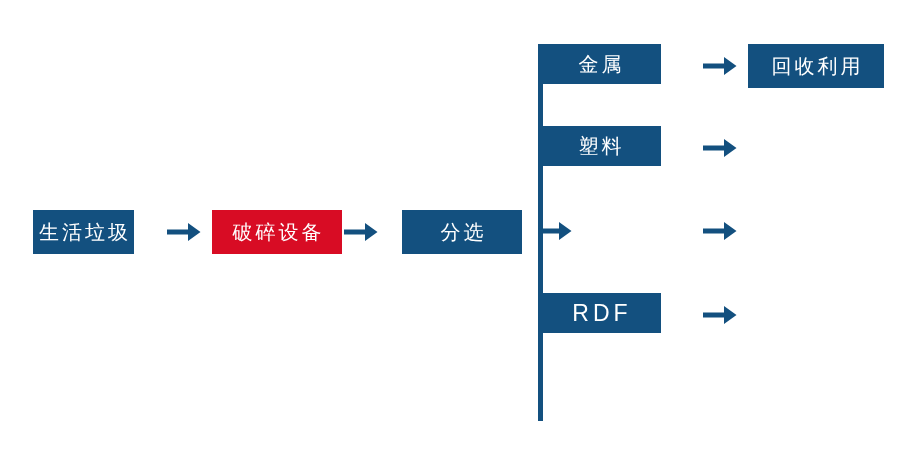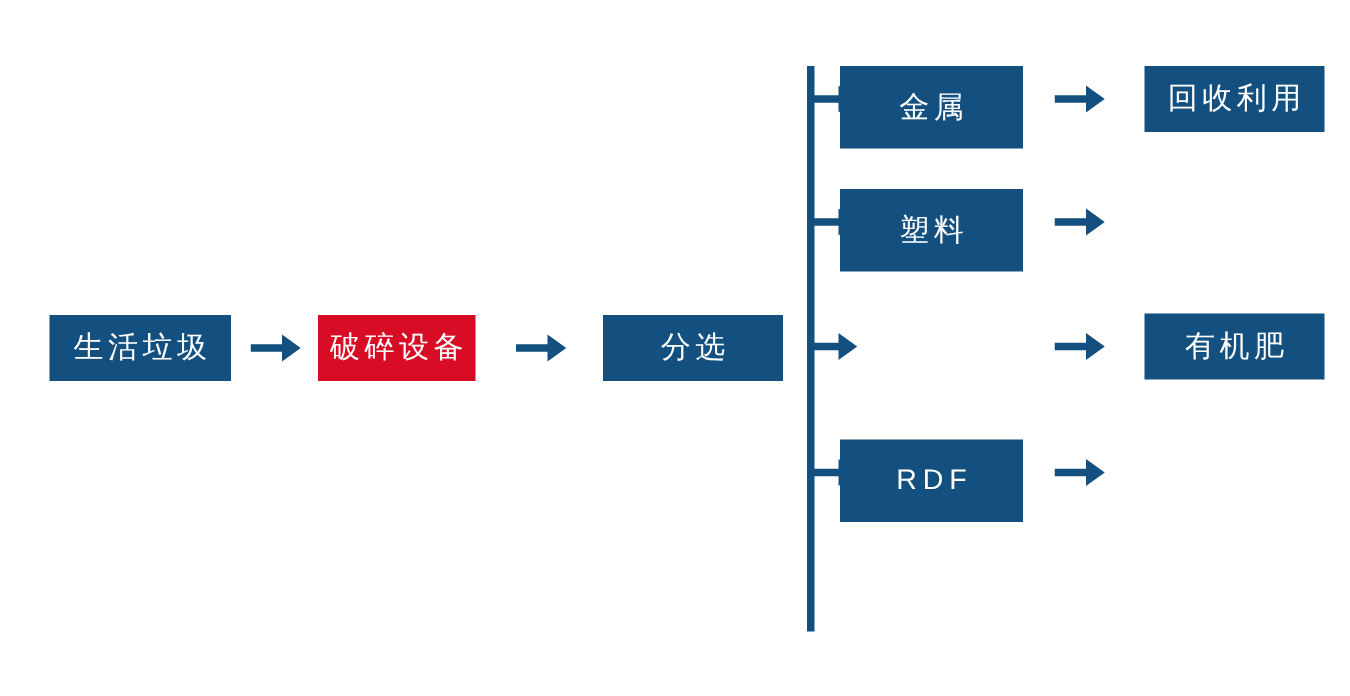--- a/index.html
+++ b/index.html
@@ -28,26 +28,26 @@
     color: #ffffff;
     font-size: 20px;
     letter-spacing: 3px;
     text-indent: 3px;
     line-height: 1;
     white-space: nowrap;
     box-sizing: border-box;
   }
   .box.blue  { background: #13507f; }
   .box.red   { background: #d80c24; }
-  .box.latin { font-size: 19px; letter-spacing: 4px; text-indent: 4px; }
+  .box.latin { font-size: 23px; letter-spacing: 4px; text-indent: 4px; }
 
   
   .main-row .box { height: 44px; top: 210px; }
-  #box-waste     { left: 33px;  width: 121px; }
-  #box-crusher   { left: 212px; width: 105px; }
+  #box-waste     { left: 33px;  width: 101px; }
+  #box-crusher   { left: 212px; width: 130px; }
   #box-sorting   { left: 390px; width: 120px; margin-left: 12px; }
 
   
   .arrow {
     position: absolute;
     width: 34px;
     height: 24px;
   }
   .arrow svg { display: block; width: 34px; height: 24px; }
   .main-row .arrow { top: 220px; }
@@ -60,23 +60,23 @@
     left: 538px;
     top: 44px;
     width: 5px;
     height: 377px;
     background: #13507f;
   }
 
   
   .branch-row { position: absolute; left: 0; width: 900px; height: 44px; }
   .branch-row .branch-arrow { position: absolute; left: 538px; top: 10px; }
-  .branch-row .box-mid  { left: 560px; width: 122px; height: 55px; top: 0; }
+  .branch-row .box-mid  { left: 539px; width: 122px; height: 40px; top: 0; }
   .branch-row .mid-arrow{ position: absolute; left: 703px; top: 10px; }
-  .branch-row .box-end  { left: 748px; width: 120px; height: 44px; top: 0; margin-left: 15px; }
+  .branch-row .box-end  { left: 748px; width: 136px; height: 44px; top: 0; }
 
   #row-0 { top: 44px; }
   #row-1 { top: 126px; }
   #row-2 { top: 209px; }
   #row-3 { top: 293px; }
   #row-4 { top: 376px; }
 </style>
 </head>
 <body>
 
@@ -138,21 +138,20 @@
     <div class="branch-arrow arrow">
       <svg viewBox="0 0 34 24" xmlns="http://www.w3.org/2000/svg">
         <path d="M0 9.5 H21 V3 L33.5 12 L21 21 V14.5 H0 Z" fill="#13507f"></path>
       </svg>
     </div>
     <div class="mid-arrow arrow">
       <svg viewBox="0 0 34 24" xmlns="http://www.w3.org/2000/svg">
         <path d="M0 9.5 H21 V3 L33.5 12 L21 21 V14.5 H0 Z" fill="#13507f"></path>
       </svg>
     </div>
-    <div class="box blue box-end">有机肥</div>
   </div>
 
   <div id="row-3" class="branch-row">
     <div class="branch-arrow arrow">
       <svg viewBox="0 0 34 24" xmlns="http://www.w3.org/2000/svg">
         <path d="M0 9.5 H21 V3 L33.5 12 L21 21 V14.5 H0 Z" fill="#13507f"></path>
       </svg>
     </div>
     <div class="box blue box-mid latin">RDF</div>
     <div class="mid-arrow arrow">

